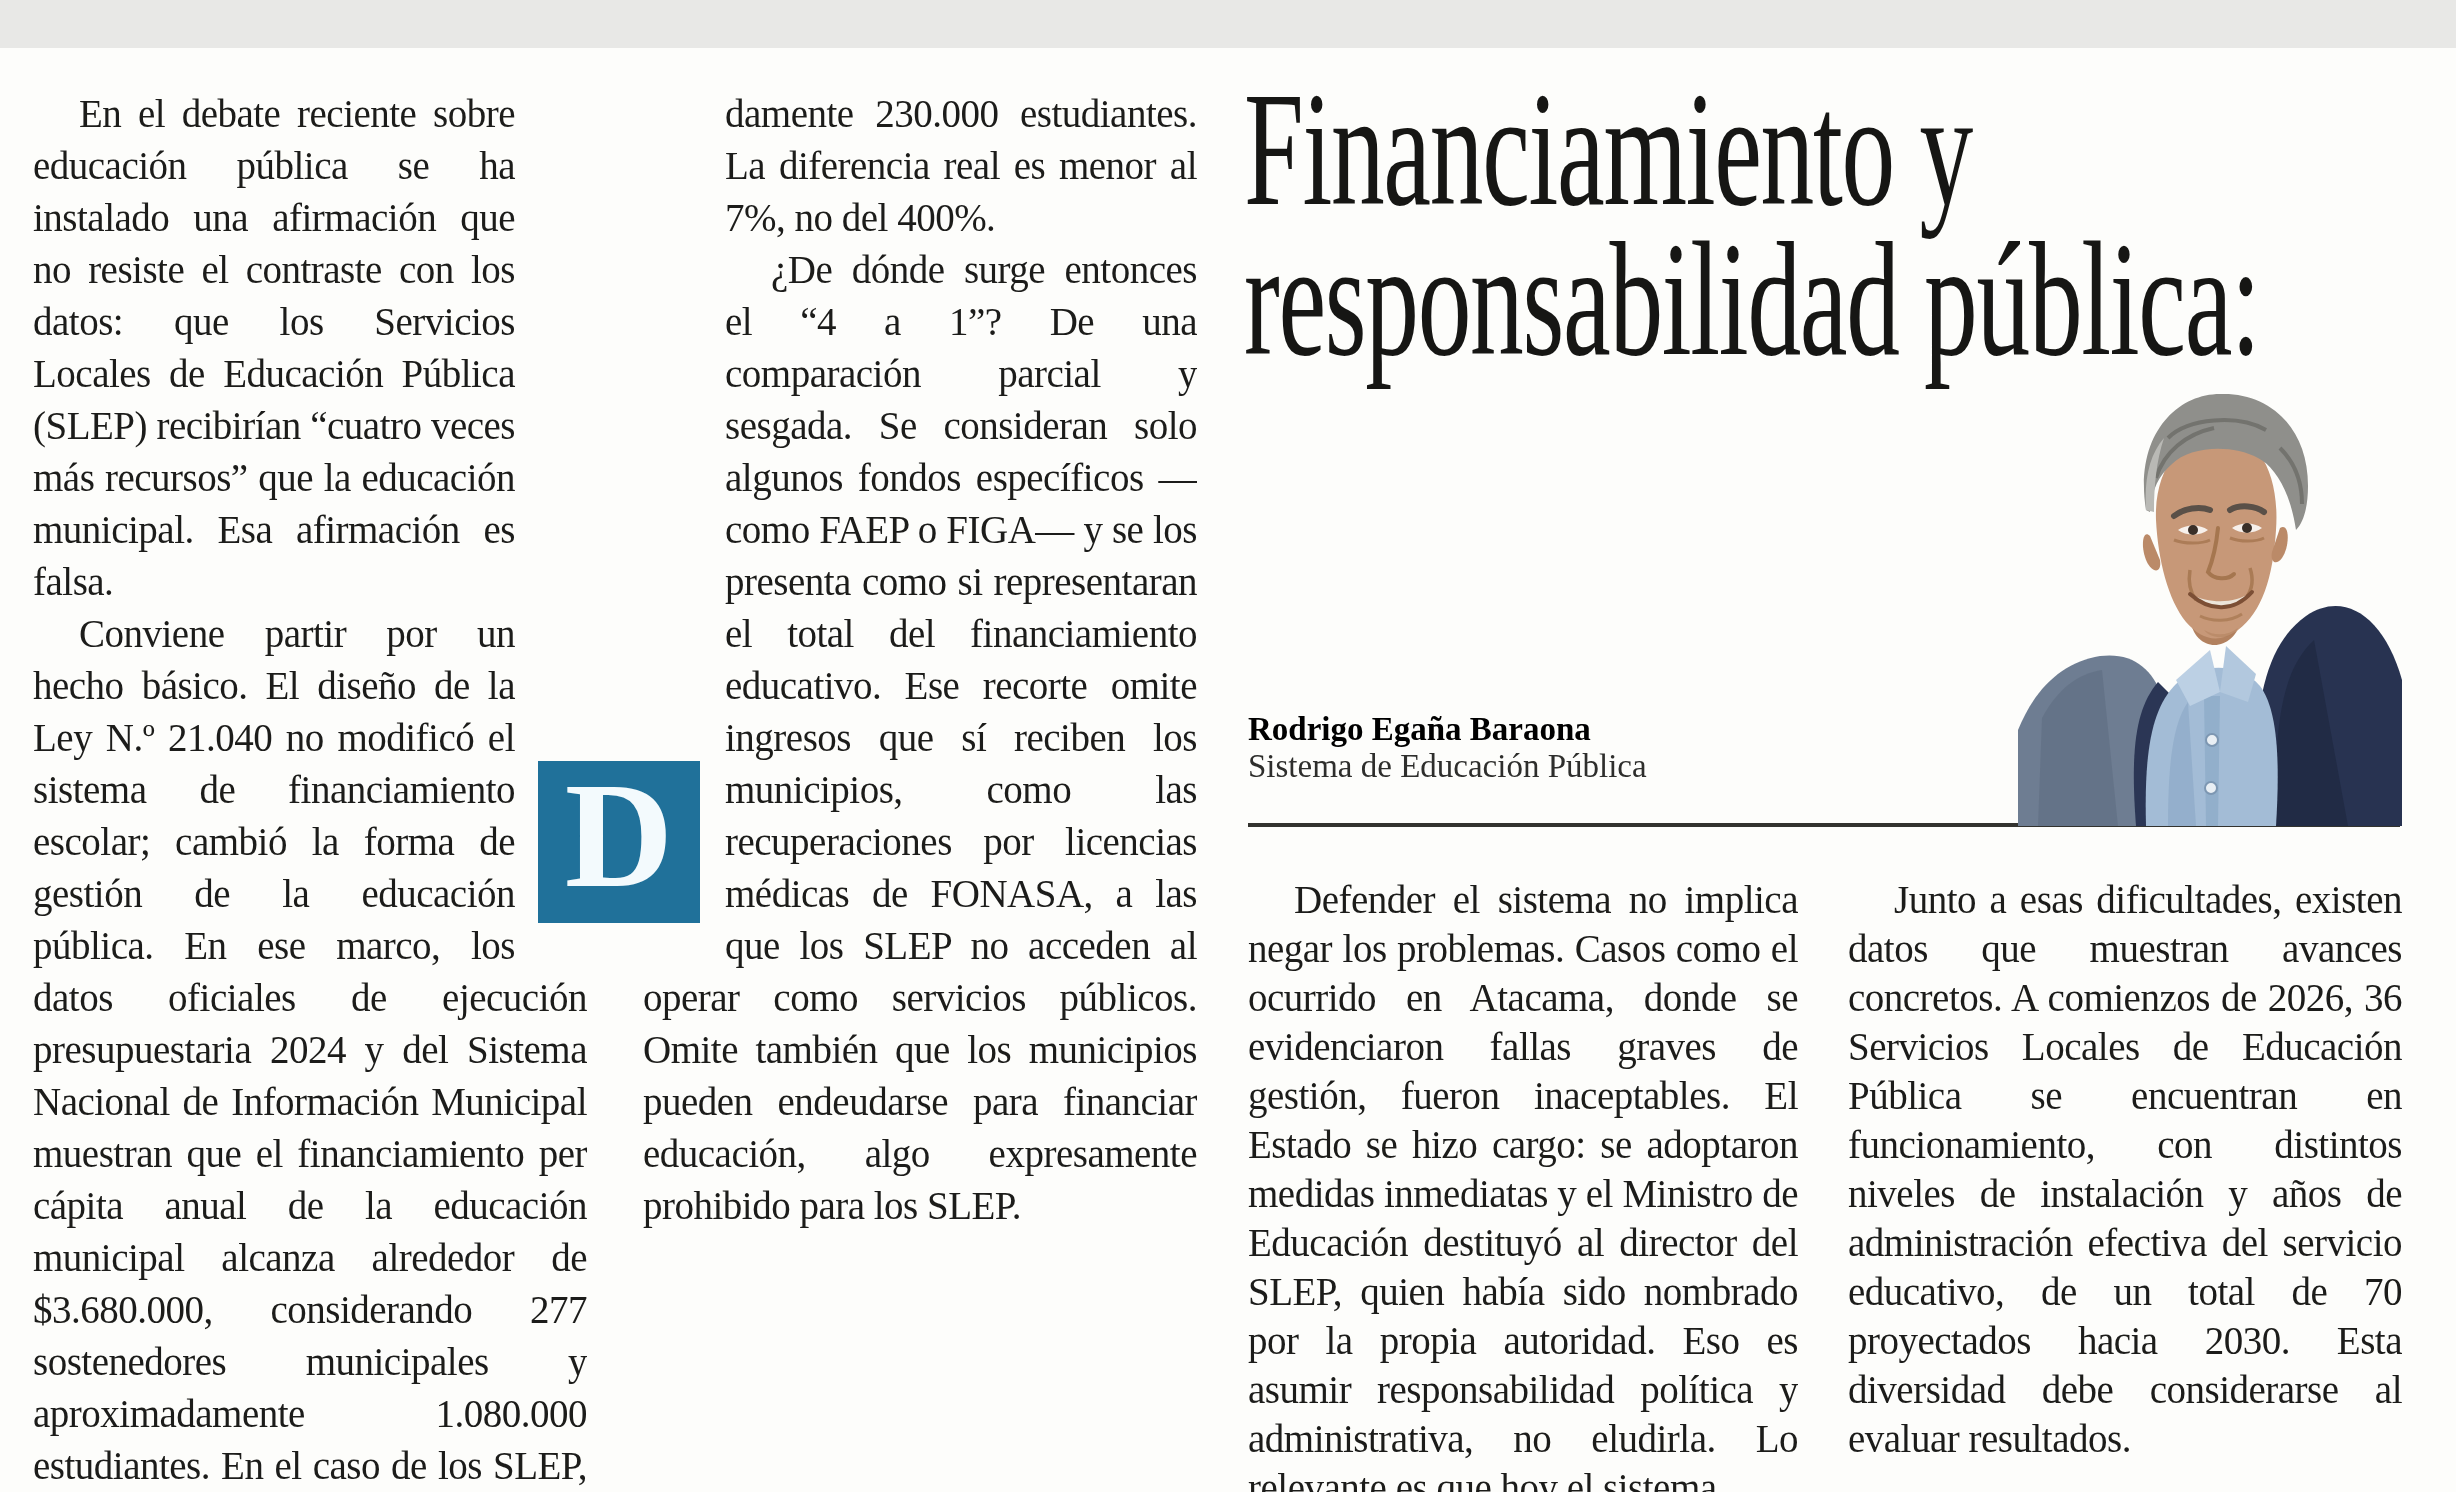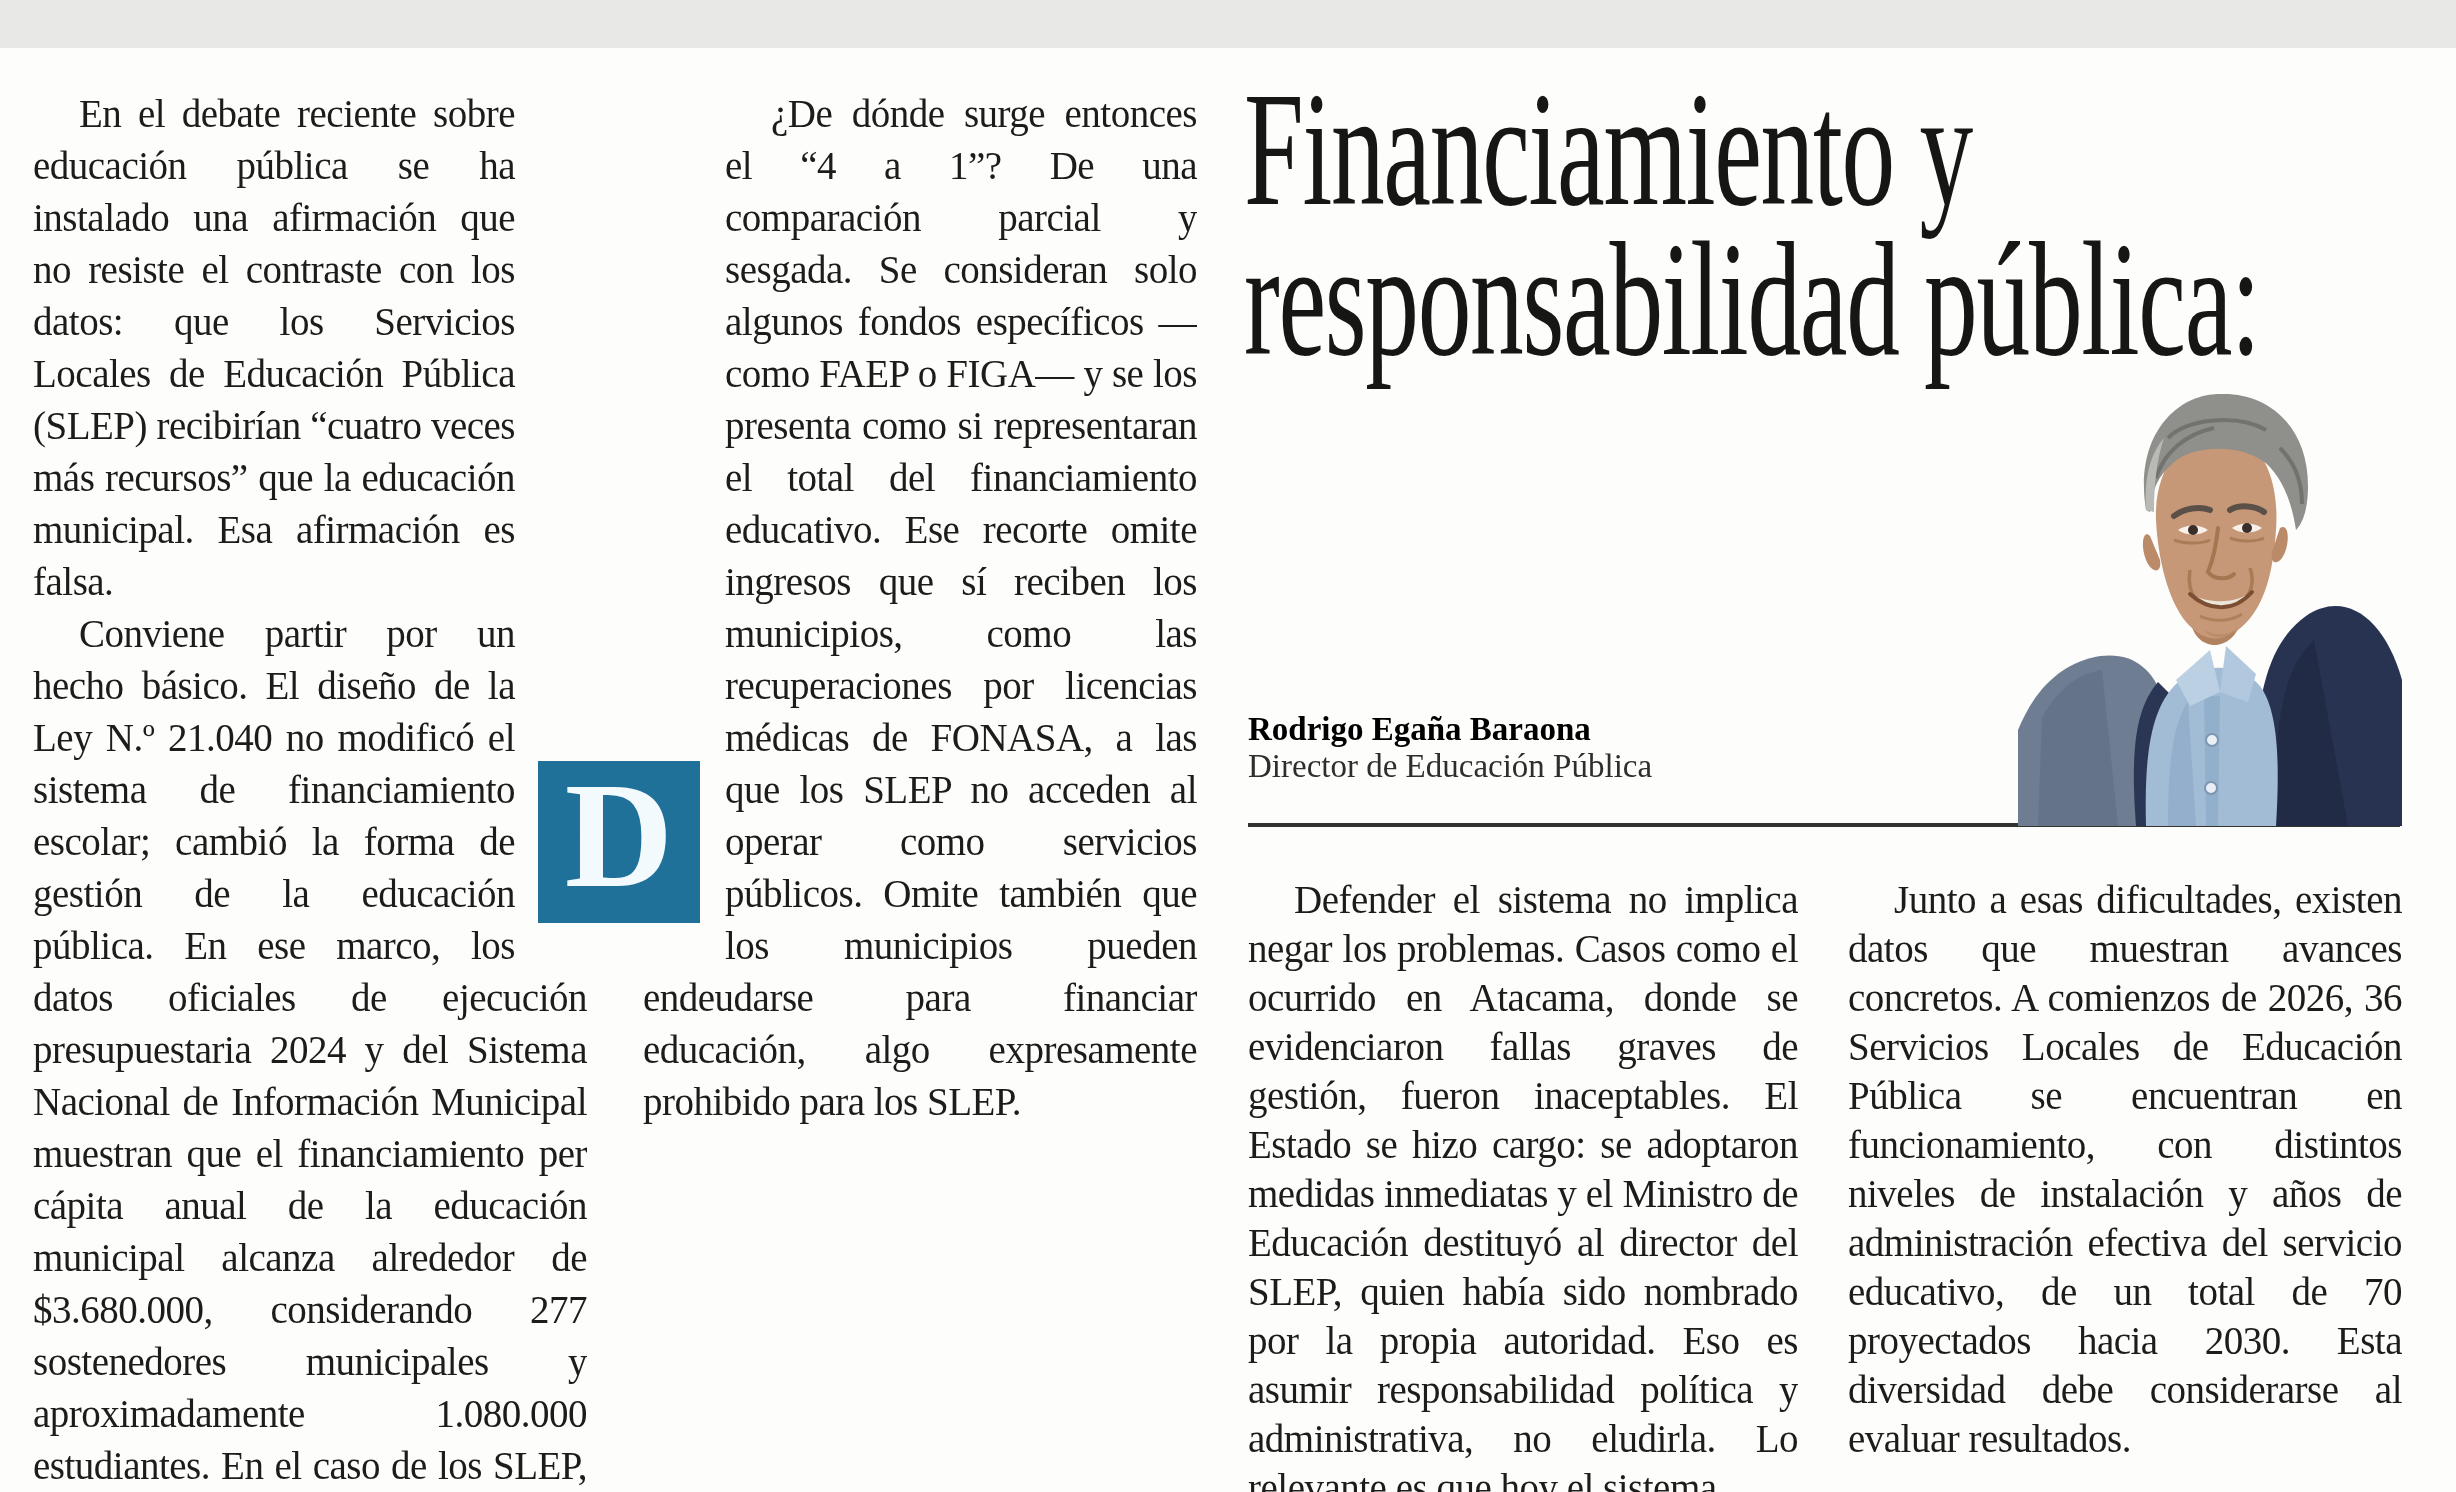--- a/index.html
+++ b/index.html
@@ -65,35 +65,36 @@
 <div id="page" style="--paper: #fdfdfb; --ink: #1c1c1a; --accent: #20719a;">
 
   <div id="col1" class="col">
     <div class="cut-right"></div>
   <p class="indent">En el debate reciente sobre educación pública se ha instalado una afirmación que no resiste el contraste con los datos: que los Servicios Locales de Educación Pública (SLEP) recibirían “cuatro veces más recursos” que la educación municipal. Esa afirmación es falsa.</p>
       <p class="indent">Conviene partir por un hecho básico. El diseño de la Ley N.º 21.040 no modificó el sistema de financiamiento escolar; cambió la forma de gestión de la educación pública. En ese marco, los datos oficiales de ejecución presupuestaria 2024 y del Sistema Nacional de Información Municipal muestran que el financiamiento per cápita anual de la educación municipal alcanza alrededor de $3.680.000, considerando 277 sostenedores municipales y aproximadamente 1.080.000 estudiantes. En el caso de los SLEP, el financiamiento per cápita es de alrededor de $3.950.000, considerando 15 SLEP en régimen en 2024 y aproxima-</p>
     </div>
 
   <div id="col2" class="col">
     <div class="cut-left"></div>
+  <p>damente 230.000 estudiantes. La diferencia real es menor al 7%, no del 400%.</p>
       <p class="indent">¿De dónde surge entonces el “4 a 1”? De una comparación parcial y sesgada. Se consideran solo algunos fondos específicos —como FAEP o FIGA— y se los presenta como si representaran el total del financiamiento educativo. Ese recorte omite ingresos que sí reciben los municipios, como las recuperaciones por licencias médicas de FONASA, a las que los SLEP no acceden al operar como servicios públicos. Omite también que los municipios pueden endeudarse para financiar educación, algo expresamente prohibido para los SLEP.</p>
     </div>
 
   <div id="dropcap">
     <span class="letter">D</span>
   </div>
 
   <div id="headline">
     <div>Financiamiento y</div>
     <div>responsabilidad pública:</div>
   </div>
 
   <div id="byline">
     <div class="name">Rodrigo Egaña Baraona</div>
-    <div class="title">Director de Educación Pública</div>
+    <div class="title">Sistema de Educación Pública</div>
   </div>
 
   <div id="rule" style="background: rgb(51, 51, 47);"></div>
 
   <div id="photo">
     <svg viewBox="0 0 384 448" xmlns="http://www.w3.org/2000/svg">
 
       <path d="M0 448 L0 352 C18 308 46 284 82 278 C114 274 134 290 144 318 L152 448 Z" fill="#6e7d92"></path>
       <path d="M20 448 L24 340 C40 310 60 296 84 292 L100 448 Z" fill="#5d6b80" opacity="0.55"></path>
 

